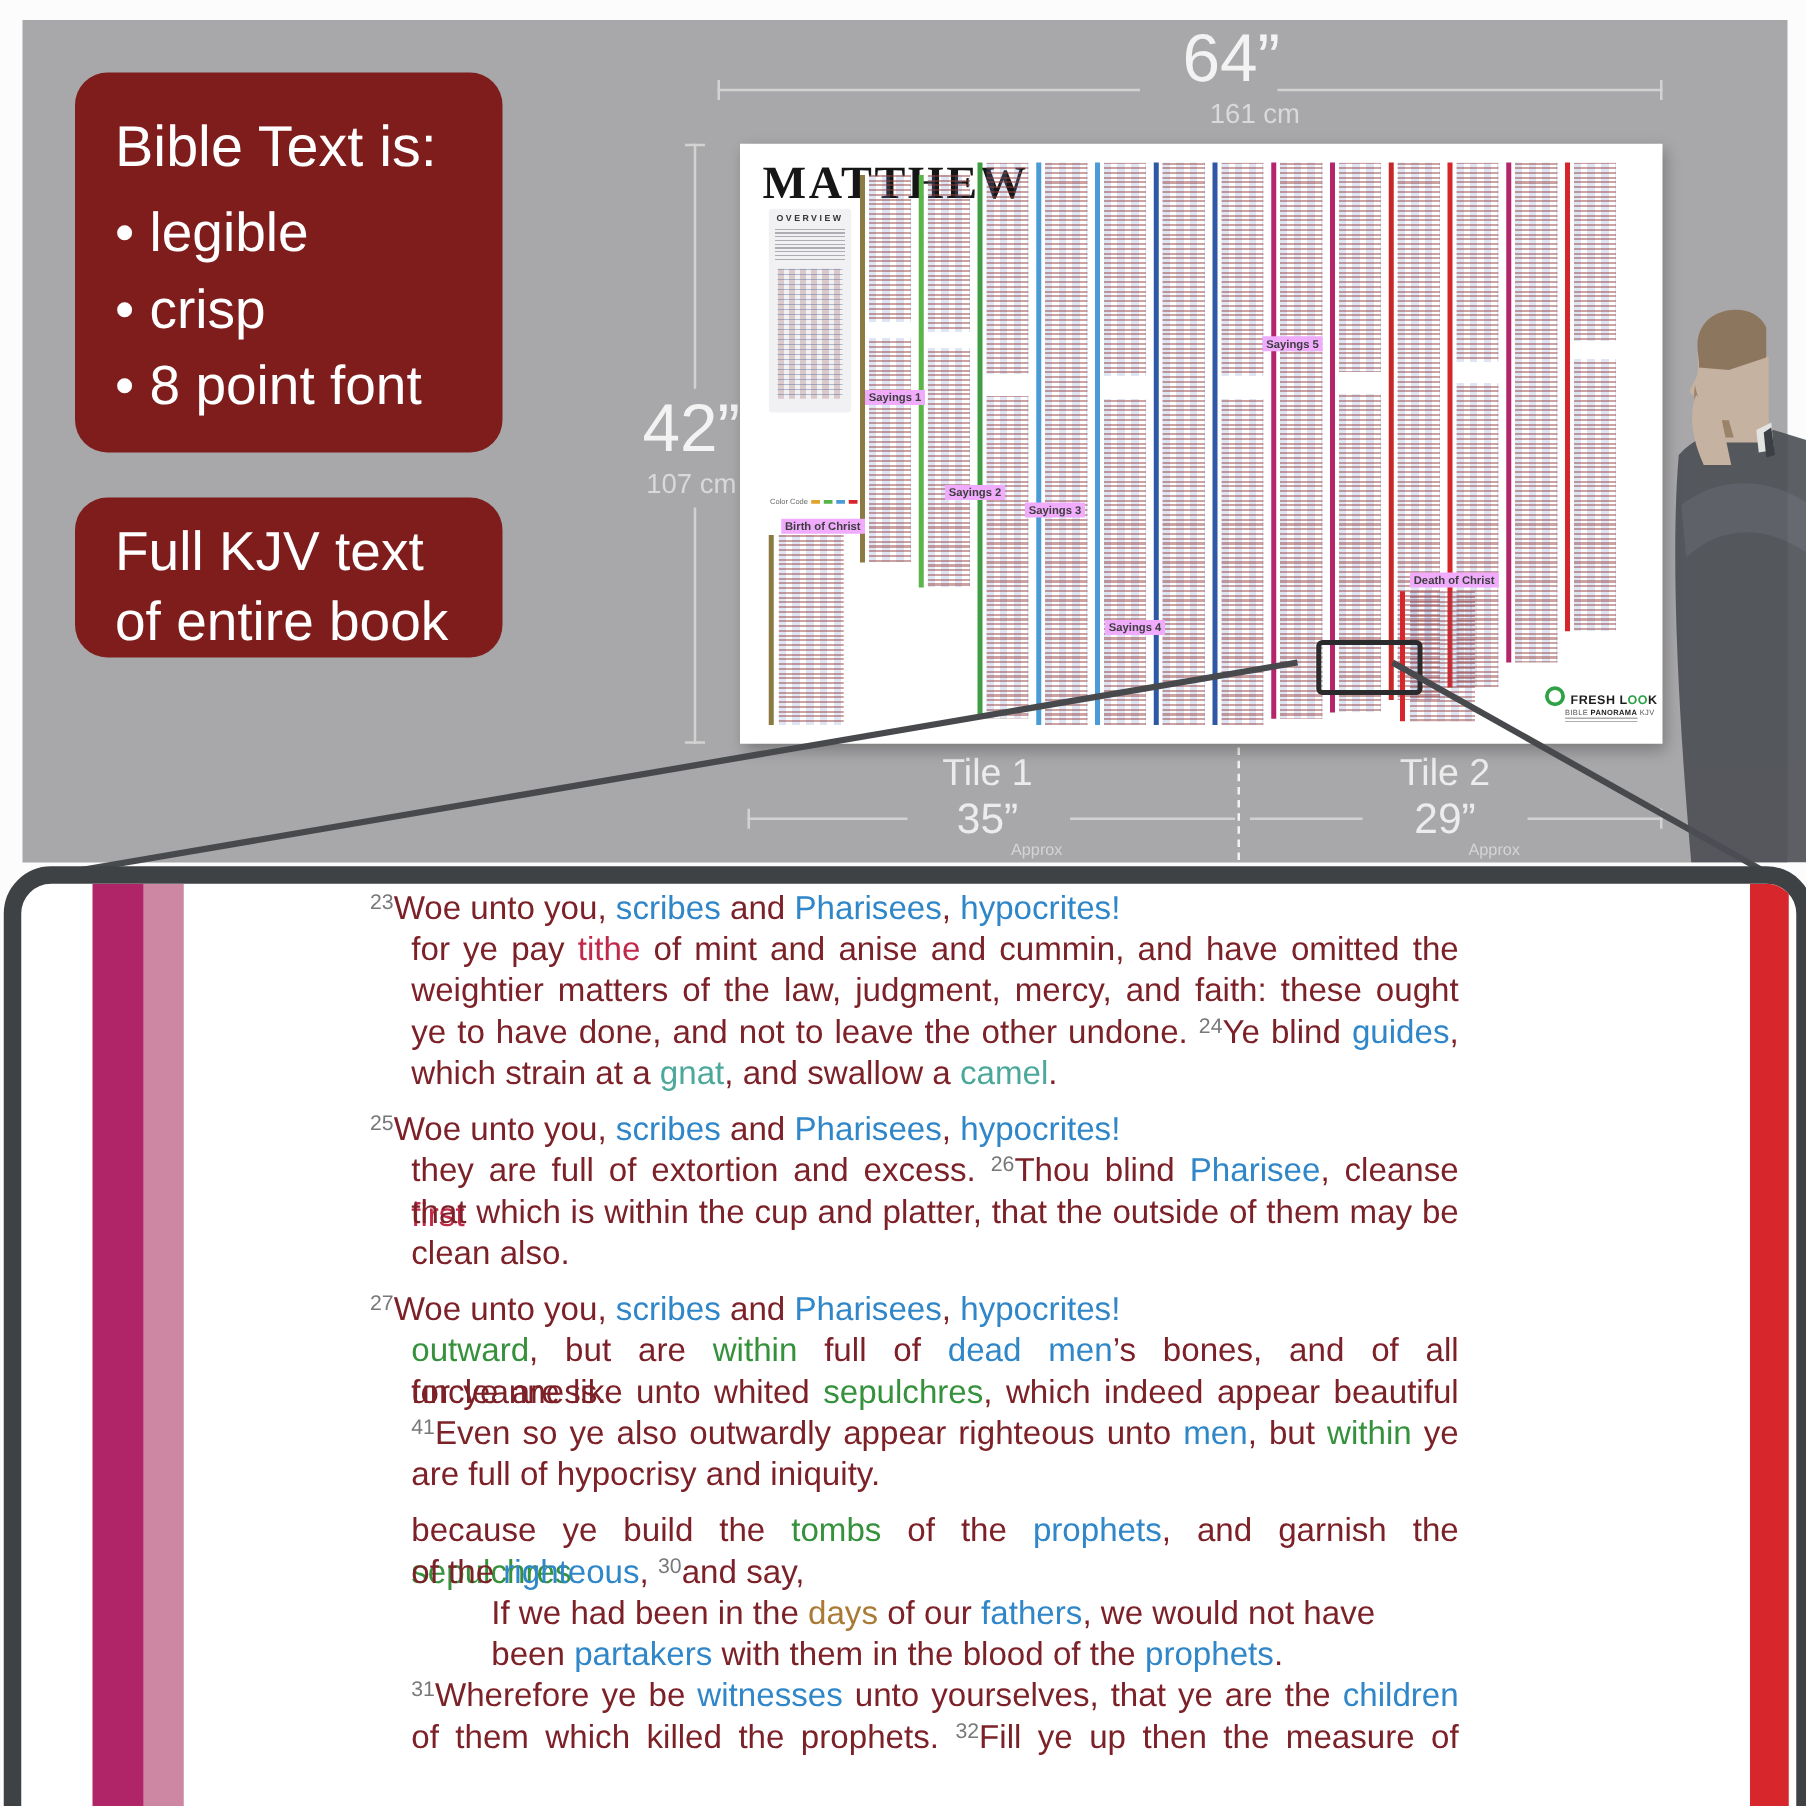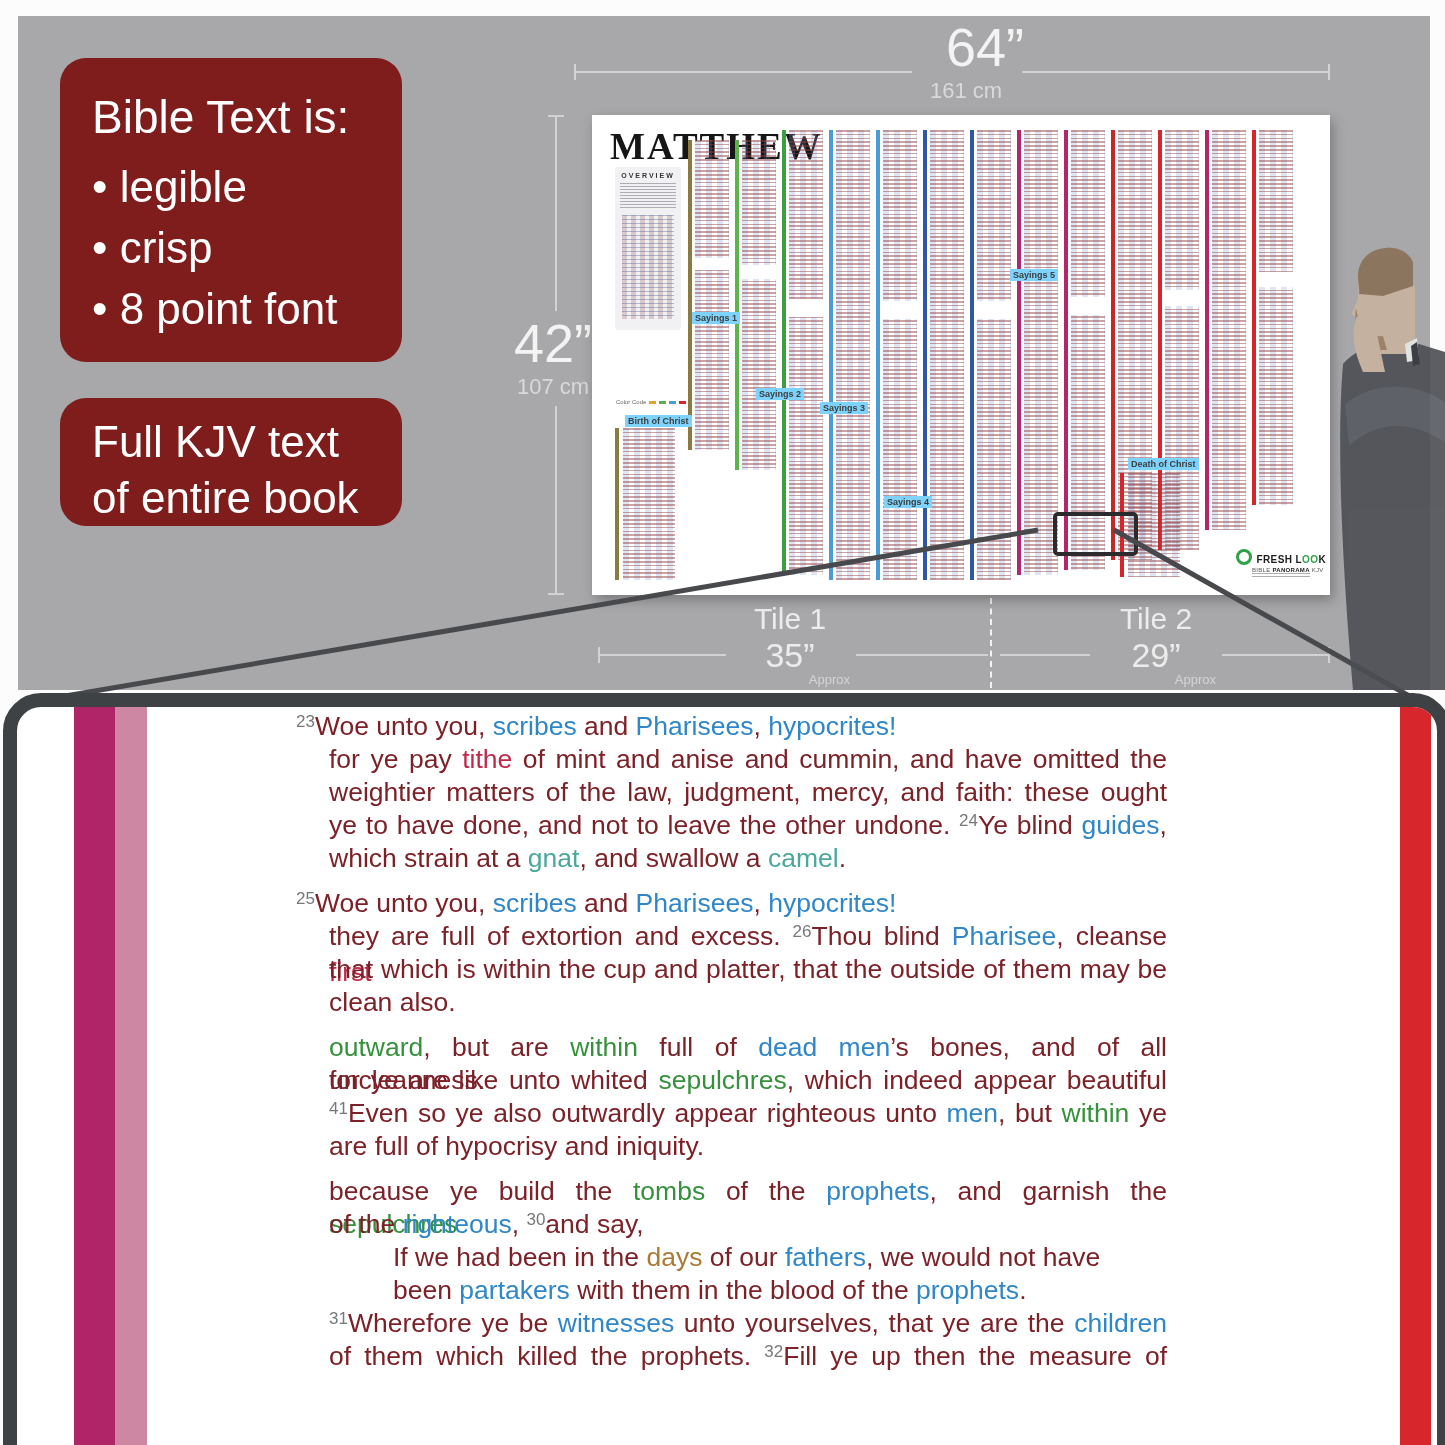--- a/index.html
+++ b/index.html
@@ -18,21 +18,21 @@
   .badge1 li::before{content:"• ";}
   .badge2{left:42px;top:382px;width:342px;height:128px;padding:16px 0 0 32px;box-sizing:border-box;}
   .badge2 div{font-size:44px;line-height:56px;}
 
   
   .dim{position:absolute;color:#ededed;}
   .dimline{position:absolute;background:#d2d2d2;}
   .in-big{font-size:54px;line-height:54px;color:#f3f3f3;}
   .cm-small{font-size:22px;color:#d9d9d9;}
   .dim-top-num{left:912px;top:4px;width:110px;text-align:center;}
-  .dim-top-cm{left:912px;top:62px;width:110px;text-align:left;}
+  .dim-top-cm{left:912px;top:62px;width:110px;text-align:right;}
   .dim-left-num{left:480px;top:300px;width:110px;text-align:center;}
   .dim-left-cm{left:480px;top:358px;width:110px;text-align:center;}
   .tile-label{font-size:30px;color:#ececec;text-align:center;}
   .tile-num{font-size:34px;color:#ececec;text-align:center;}
   .tile-approx{font-size:13px;color:#d4d4d4;text-align:right;}
   .dashed-div{position:absolute;left:972px;top:582px;height:90px;border-left:2px dashed rgba(255,255,255,.85);}
 
   
   .poster{position:absolute;left:574px;top:99px;width:738px;height:480px;background:#fff;
      box-shadow:3px 5px 12px rgba(0,0,0,.28);z-index:2;}
@@ -47,21 +47,21 @@
         repeating-linear-gradient(90deg,rgba(150,80,80,.25) 0 5px,transparent 5px 9px);}
   .color-code{position:absolute;left:24px;top:284px;font-size:6px;color:#666;}
   .color-code i{display:inline-block;width:7px;height:3px;margin-left:3px;}
   .pcol{position:absolute;}
   .pbar{position:absolute;left:0;top:0;width:4px;height:100%;}
   .ptxt{position:absolute;left:7px;top:0;width:34px;height:100%;
      background:repeating-linear-gradient(180deg,rgba(150,60,60,.48) 0 1.6px,transparent 1.6px 3.8px),
         repeating-linear-gradient(90deg,rgba(110,140,200,.22) 0 6px,transparent 6px 11px);}
   .ptxt.gap1{-webkit-mask:linear-gradient(#000 0 38%,transparent 38% 42%,#000 42% 100%);
      mask:linear-gradient(#000 0 38%,transparent 38% 42%,#000 42% 100%);}
-  .plabel{position:absolute;font-size:9px;font-weight:bold;color:#3d3d3d;background:#7dd3fc;
+  .plabel{position:absolute;font-size:9px;font-weight:bold;color:#3d3d3d;background:#f0abfc;
      padding:1px 3px;white-space:nowrap;z-index:3;}
   .birth-col,.death-col{position:absolute;}
   .logo{position:absolute;left:644px;top:434px;width:92px;}
   .logo-ring{display:inline-block;width:10px;height:10px;border:3px solid #2fa147;border-radius:50%;vertical-align:-2px;}
   .logo-name{display:inline-block;font-size:10px;font-weight:bold;color:#1d1d1d;letter-spacing:.4px;}
   .logo-name b{color:#2fa147;}
   .logo-sub{font-size:6px;color:#555;margin-left:16px;letter-spacing:.3px;}
   .logo-sub b{color:#1d1d1d;}
   .logo-fine{margin-left:16px;width:58px;height:5px;
      background:repeating-linear-gradient(180deg,rgba(120,120,120,.6) 0 1px,transparent 1px 3px);}
@@ -266,20 +266,21 @@
           <div class="vline cont just"><span class="c-base">ye to have done, and not to leave the other undone. </span><span class="c-sup">24</span><span class="c-base">Ye blind </span><span class="c-blue">guides</span><span class="c-base">,</span></div>
           <div class="vline cont"><span class="c-base">which strain at a </span><span class="c-teal">gnat</span><span class="c-base">, and swallow a </span><span class="c-teal">camel</span><span class="c-base">.</span></div>
         </div>
         <div class="vblock">
           <div class="vline hang"><span class="c-sup">25</span><span class="c-base">Woe unto you, </span><span class="c-blue">scribes</span><span class="c-base"> and </span><span class="c-blue">Pharisees</span><span class="c-base">, </span><span class="c-blue">hypocrites!</span></div>
           <div class="vline cont just"><span class="c-base">they are full of extortion and excess. </span><span class="c-sup">26</span><span class="c-base">Thou blind </span><span class="c-blue">Pharisee</span><span class="c-base">, cleanse </span><span class="c-red">first</span></div>
           <div class="vline cont just"><span class="c-base">that which is within the cup and platter, that the outside of them may be</span></div>
           <div class="vline cont"><span class="c-base">clean also.</span></div>
         </div>
         <div class="vblock">
+          <div class="vline hang"><span class="c-sup">27</span><span class="c-base">Woe unto you, </span><span class="c-blue">scribes</span><span class="c-base"> and </span><span class="c-blue">Pharisees</span><span class="c-base">, </span><span class="c-blue">hypocrites!</span></div>
           <div class="vline cont just"><span class="c-green">outward</span><span class="c-base">, but are </span><span class="c-green">within</span><span class="c-base"> full of </span><span class="c-blue">dead men</span><span class="c-base">’s bones, and of all uncleanness.</span></div>
           <div class="vline cont just"><span class="c-base">for ye are like unto whited </span><span class="c-green">sepulchres</span><span class="c-base">, which indeed appear beautiful</span></div>
           <div class="vline cont just"><span class="c-sup">41</span><span class="c-base">Even so ye also outwardly appear righteous unto </span><span class="c-blue">men</span><span class="c-base">, but </span><span class="c-green">within</span><span class="c-base"> ye</span></div>
           <div class="vline cont"><span class="c-base">are full of hypocrisy and iniquity.</span></div>
         </div>
         <div class="vblock">
           <div class="vline cont just"><span class="c-base">because ye build the </span><span class="c-green">tombs</span><span class="c-base"> of the </span><span class="c-blue">prophets</span><span class="c-base">, and garnish the </span><span class="c-green">sepulchres</span></div>
           <div class="vline cont"><span class="c-base">of the </span><span class="c-blue">righteous</span><span class="c-base">, </span><span class="c-sup">30</span><span class="c-base">and say,</span></div>
           <div class="vline quote"><span class="c-base">If we had been in the </span><span class="c-gold">days</span><span class="c-base"> of our </span><span class="c-blue">fathers</span><span class="c-base">, we would not have</span></div>
           <div class="vline quote"><span class="c-base">been </span><span class="c-blue">partakers</span><span class="c-base"> with them in the blood of the </span><span class="c-blue">prophets</span><span class="c-base">.</span></div>

